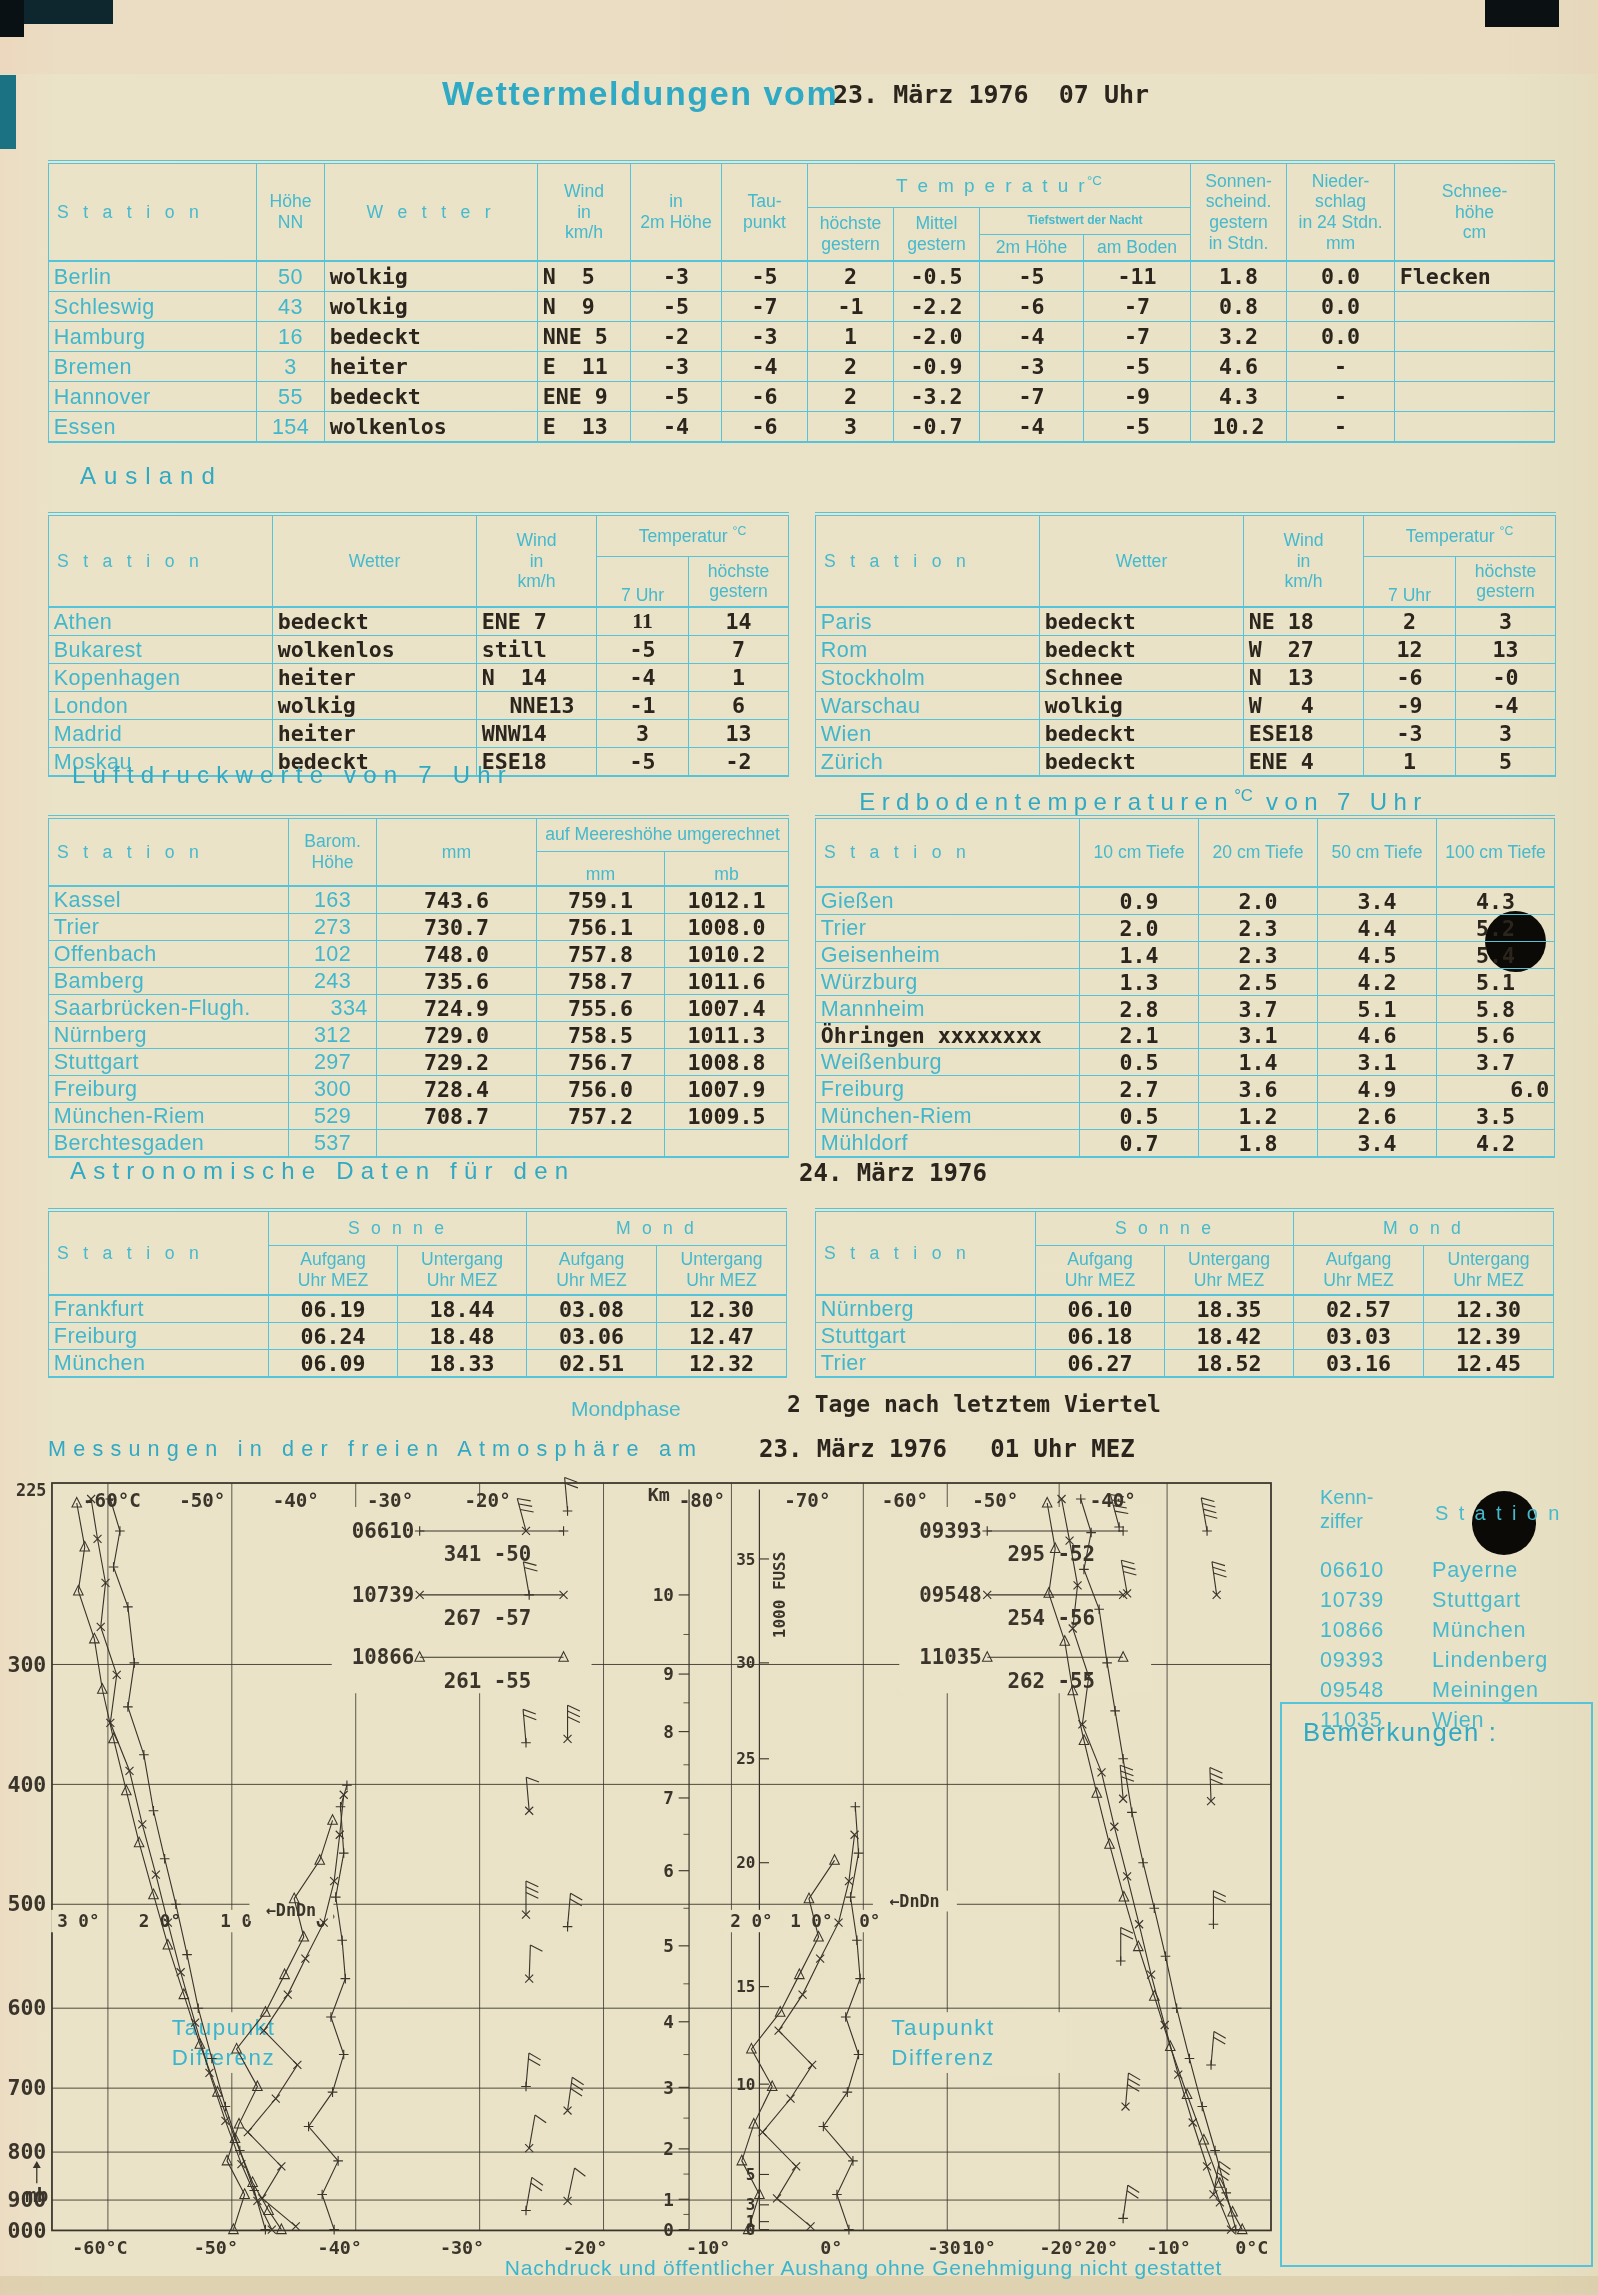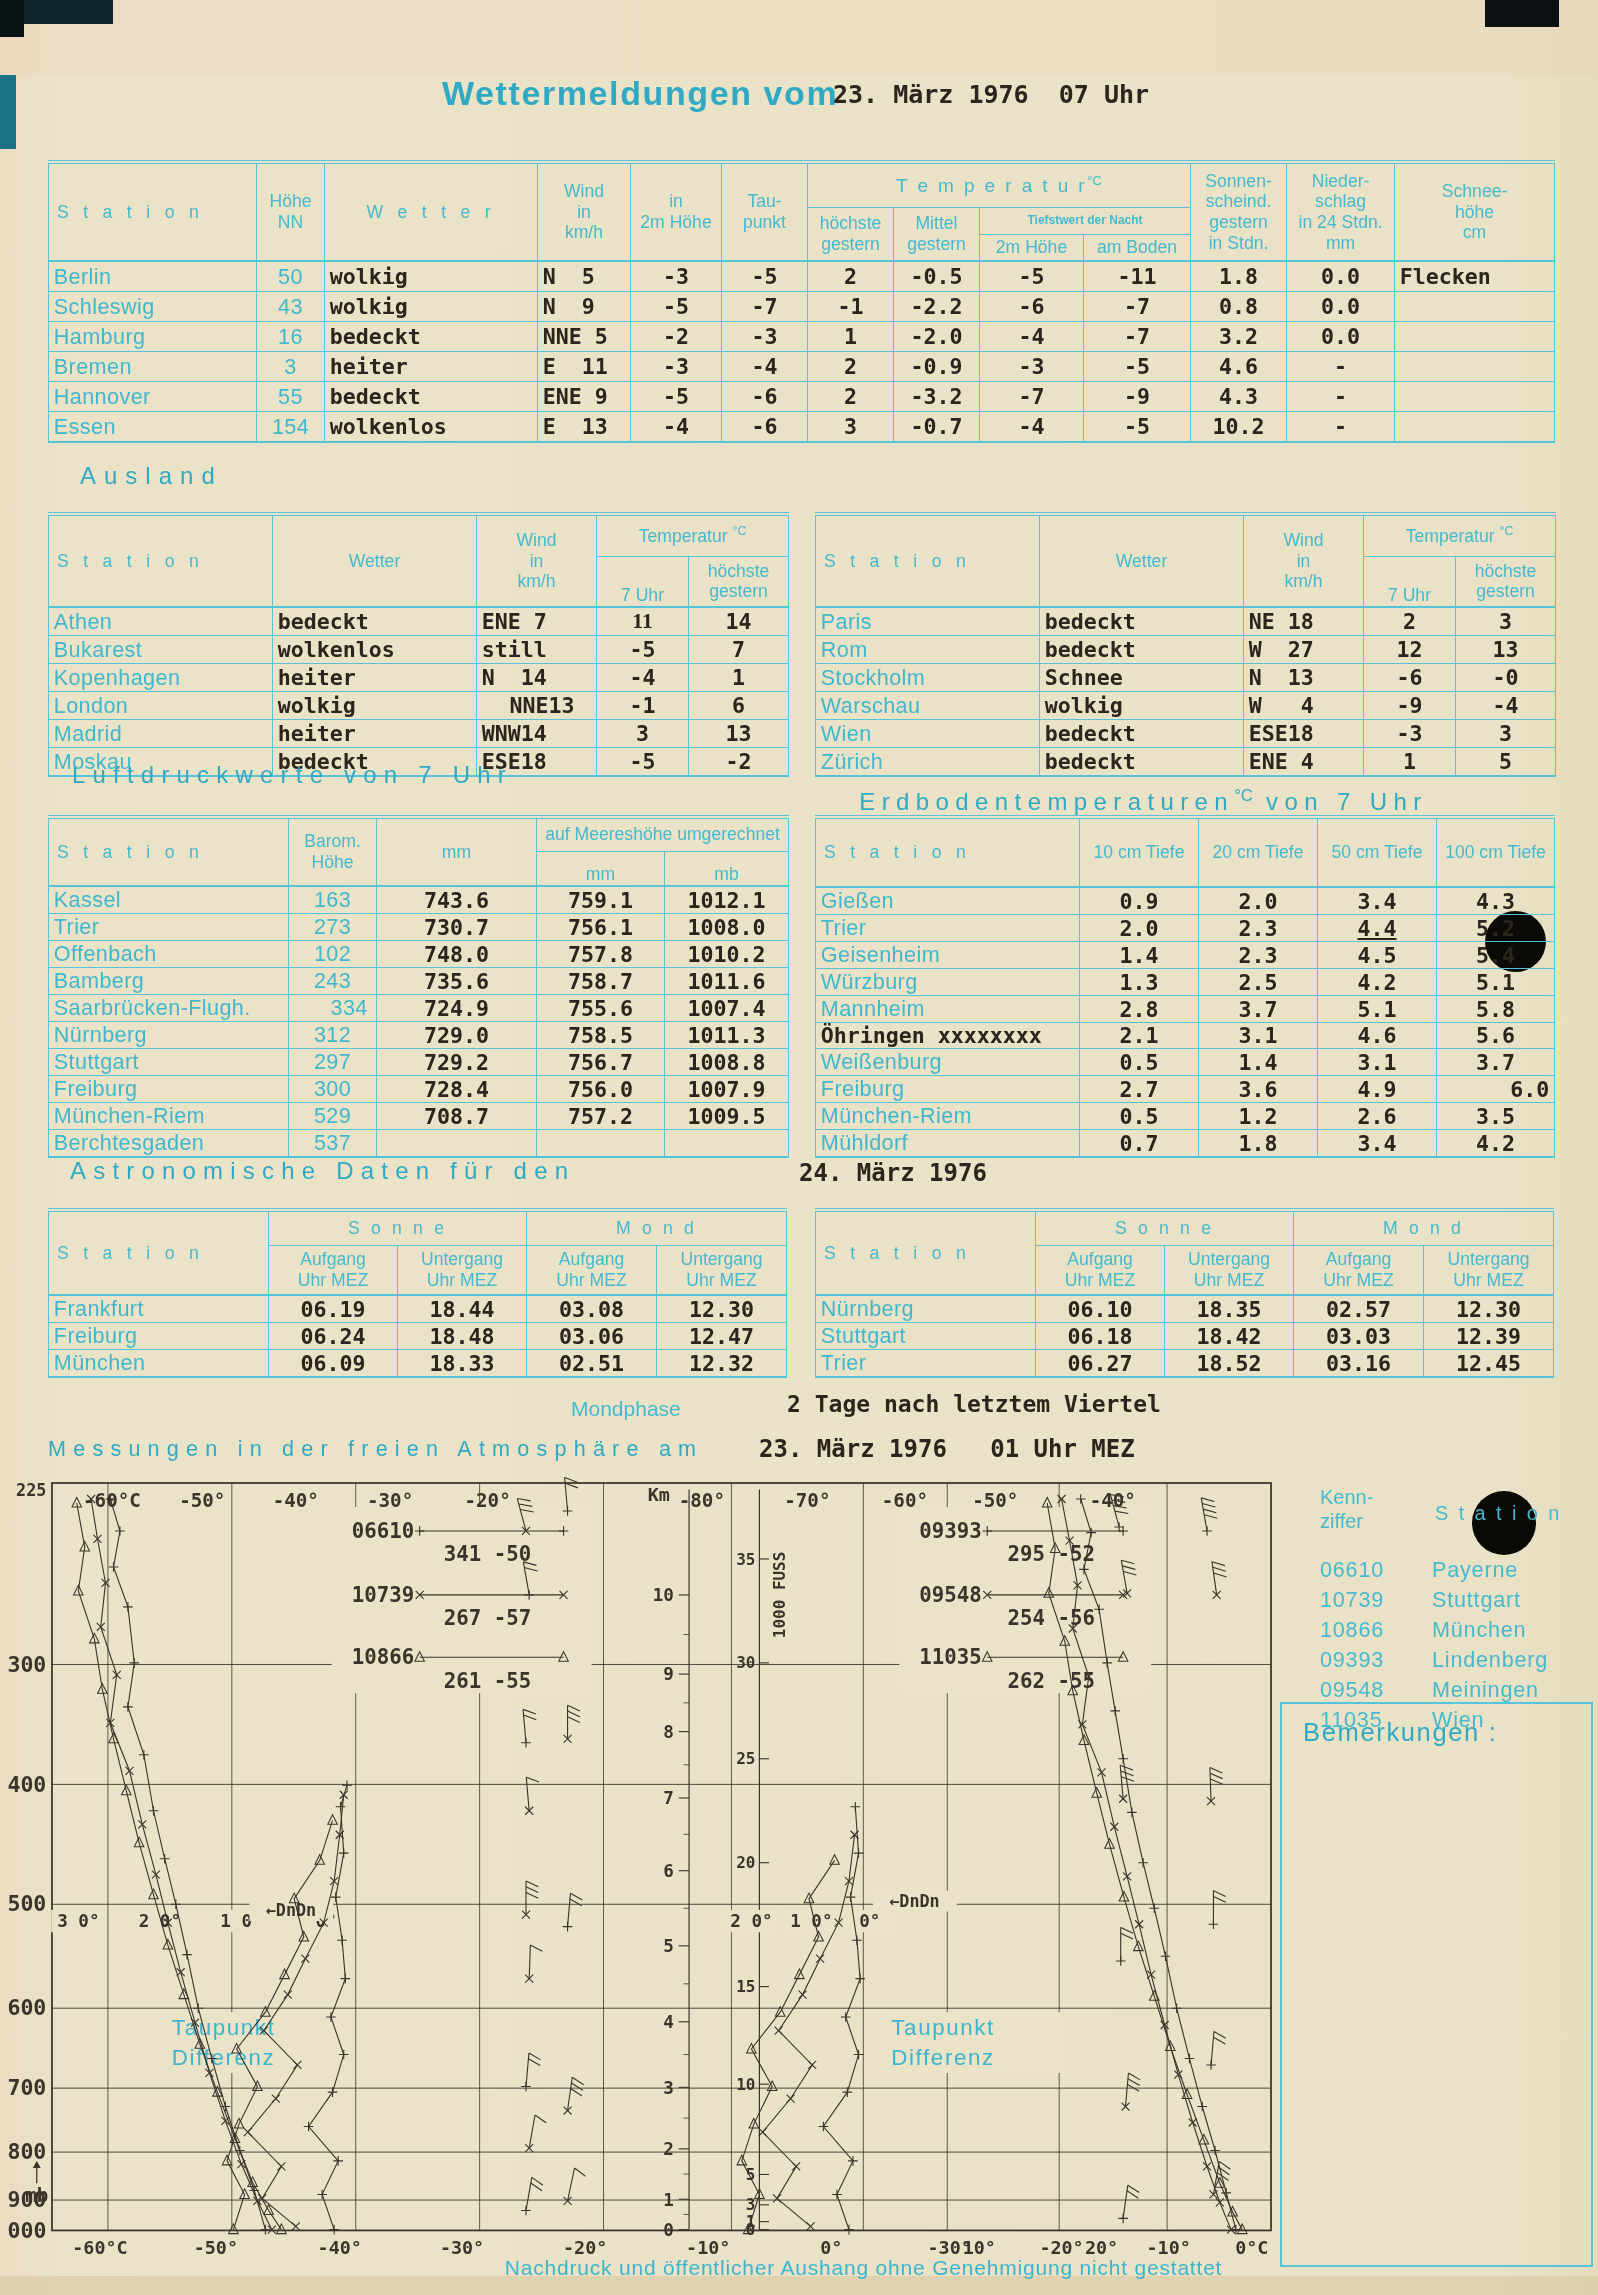--- a/index.html
+++ b/index.html
@@ -491,21 +491,21 @@
           <td class="printed" style="text-align: left;">Gießen</td>
           <td class="typed" style="text-align: center;">0.9</td>
           <td class="typed" style="text-align: center;">2.0</td>
           <td class="typed" style="text-align: center;">3.4</td>
           <td class="typed" style="text-align: center;">4.3</td>
         </tr>
         <tr>
           <td class="printed" style="text-align: left;">Trier</td>
           <td class="typed" style="text-align: center;">2.0</td>
           <td class="typed" style="text-align: center;">2.3</td>
-          <td class="typed" style="text-align: center; text-decoration: underline;">4.4</td>
+          <td class="typed" style="text-align: center;">4.4</td>
           <td class="typed" style="text-align: center;">5.2</td>
         </tr>
         <tr>
           <td class="printed" style="text-align: left;">Geisenheim</td>
           <td class="typed" style="text-align: center;">1.4</td>
           <td class="typed" style="text-align: center;">2.3</td>
           <td class="typed" style="text-align: center;">4.5</td>
           <td class="typed" style="text-align: center;">5.4</td>
         </tr>
         <tr>

